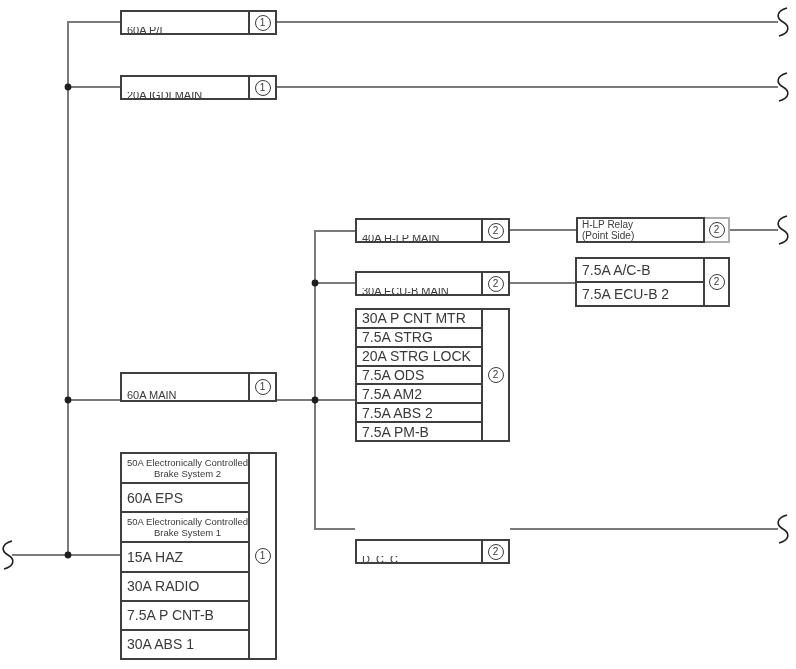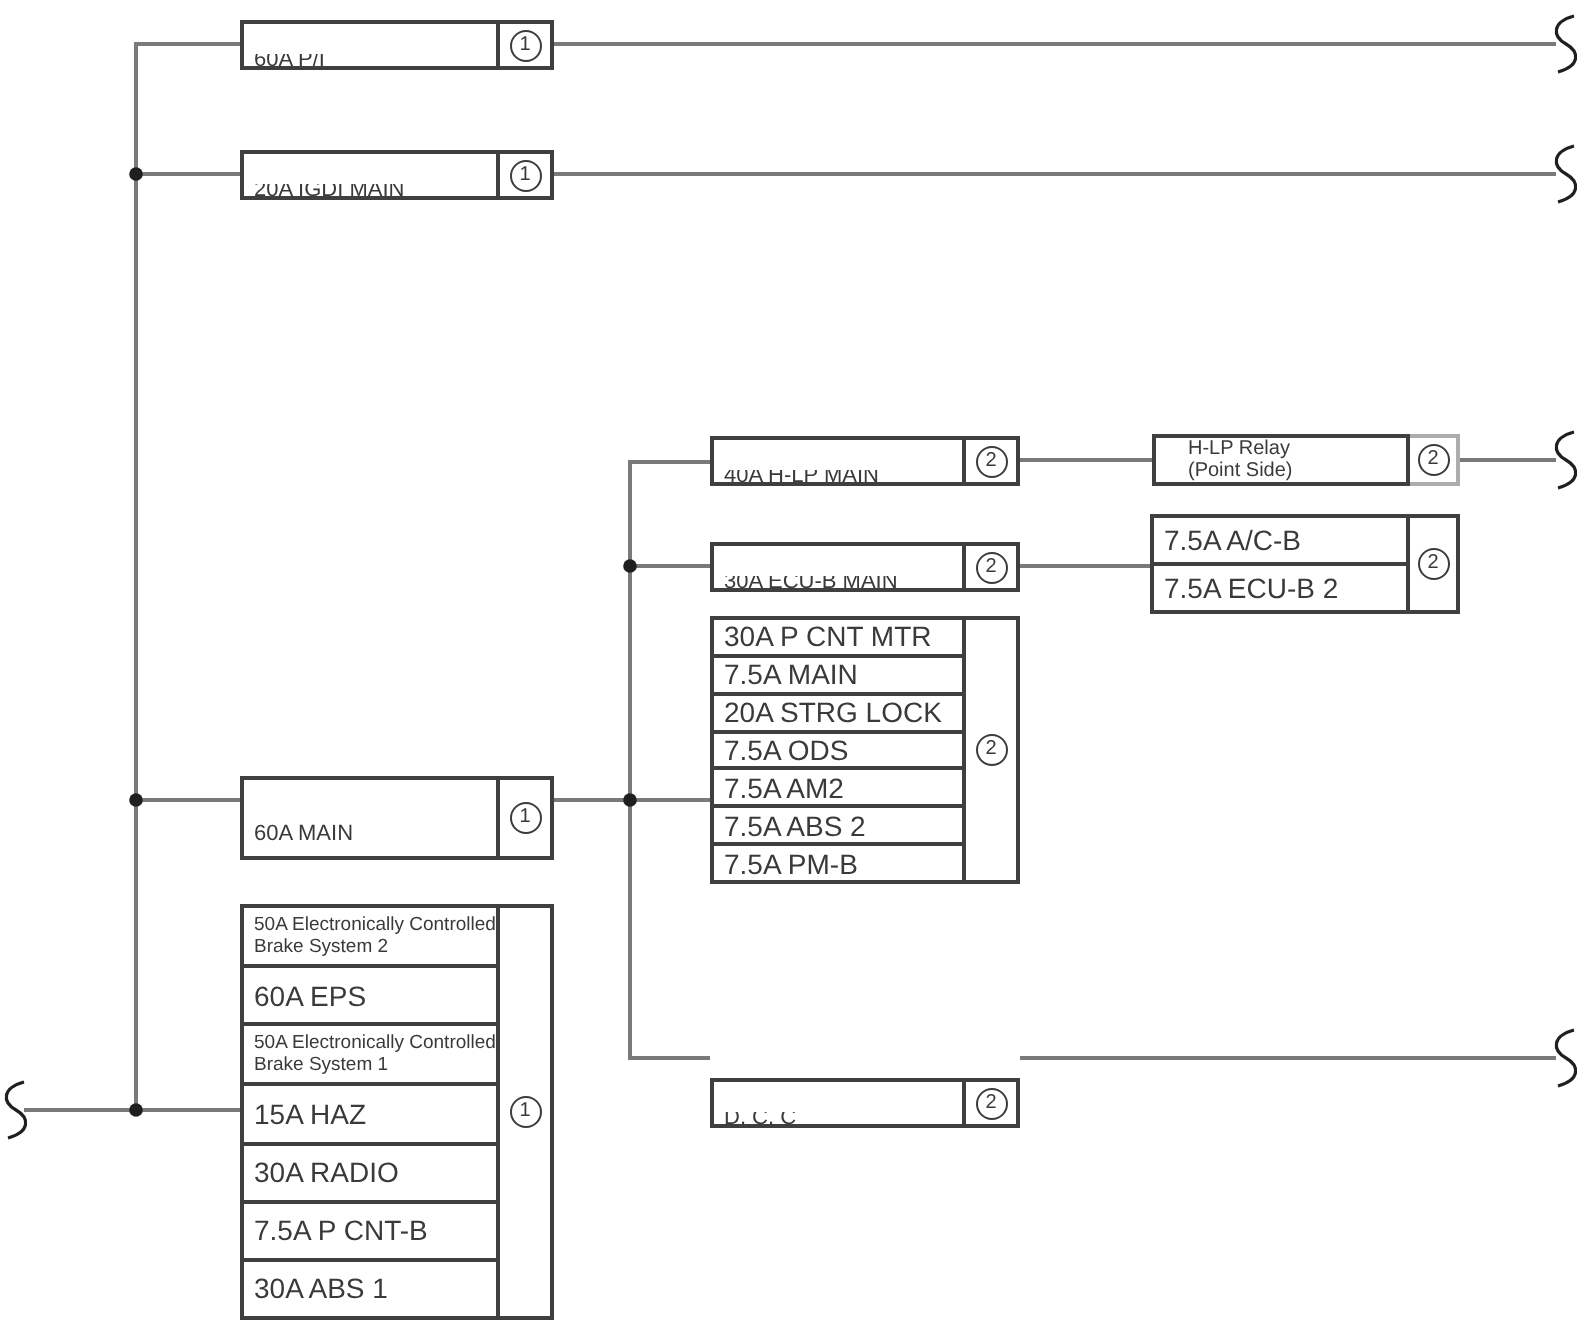--- a/index.html
+++ b/index.html
@@ -26,31 +26,31 @@
     display:flex; align-items:center; justify-content:center;
     font-size:10px; line-height:10px; color:#3a3a3a; box-sizing:border-box;
   }
   .rows { flex:1; display:flex; flex-direction:column; }
   .row {
     flex:1; display:flex; align-items:center; padding-left:5px;
     font-size:14px; line-height:12px; border-bottom:2px solid #3f3f3f;
     box-sizing:border-box; overflow:hidden;
   }
   .row:last-child { border-bottom:none;border-radius:11px; }
-  .row.small { font-size:9.5px; line-height:10.5px; padding-top:1px; }
+  .row.small { font-size:9.5px; line-height:10.5px; padding-top:1px;text-align:center; }
 
   .relaybox {
     position:absolute; display:flex; box-sizing:border-box;
     border:2px solid #adadad; background:#fff;
   }
   .relay-inner {
     box-sizing:border-box; margin:-2px 0 -2px -2px; width:129px;
     height:calc(100% + 4px); border:2px solid #3f3f3f; background:#fff;
     display:flex; flex-direction:column; justify-content:center;
-    padding-left:16px; font-size:10px; line-height:11px;
+    padding-left:4px; font-size:10px; line-height:11px;
   }
   .relay-tag { flex:1; display:flex; align-items:center; justify-content:center; border-left:none; width:auto; }
 </style>
 </head>
 <body>
 
 <div id="canvas">
 
   <svg class="wires" viewBox="0 0 796 669" fill="none">
 
@@ -91,21 +91,21 @@
     </div>
   </div>
 
   <div class="fusebox" style="left:120px;top:75px;width:157px;height:25px">
     <div class="lbl">20A IGDI MAIN</div>
     <div class="tag">
       <div class="circ">1</div>
     </div>
   </div>
 
-  <div class="fusebox" style="left:120px;top:388px;width:157px;height:42px">
+  <div class="fusebox" style="left:120px;top:372px;width:157px;height:30px">
     <div class="lbl">60A MAIN</div>
     <div class="tag">
       <div class="circ">1</div>
     </div>
   </div>
 
   <div class="fusebox" style="left:355px;top:218px;width:155px;height:25px">
     <div class="lbl">40A H-LP MAIN</div>
     <div class="tag">
       <div class="circ">2</div>
@@ -135,21 +135,21 @@
       <div class="row">7.5A ECU-B 2</div>
     </div>
     <div class="tag" style="width:25px">
       <div class="circ">2</div>
     </div>
   </div>
 
   <div class="fusebox" style="left:355px;top:308px;width:155px;height:134px">
     <div class="rows">
       <div class="row">30A P CNT MTR</div>
-      <div class="row">7.5A MAIN</div>
+      <div class="row">7.5A STRG</div>
       <div class="row">20A STRG LOCK</div>
       <div class="row">7.5A ODS</div>
       <div class="row">7.5A AM2</div>
       <div class="row">7.5A ABS 2</div>
       <div class="row">7.5A PM-B</div>
     </div>
     <div class="tag">
       <div class="circ">2</div>
     </div>
   </div>

